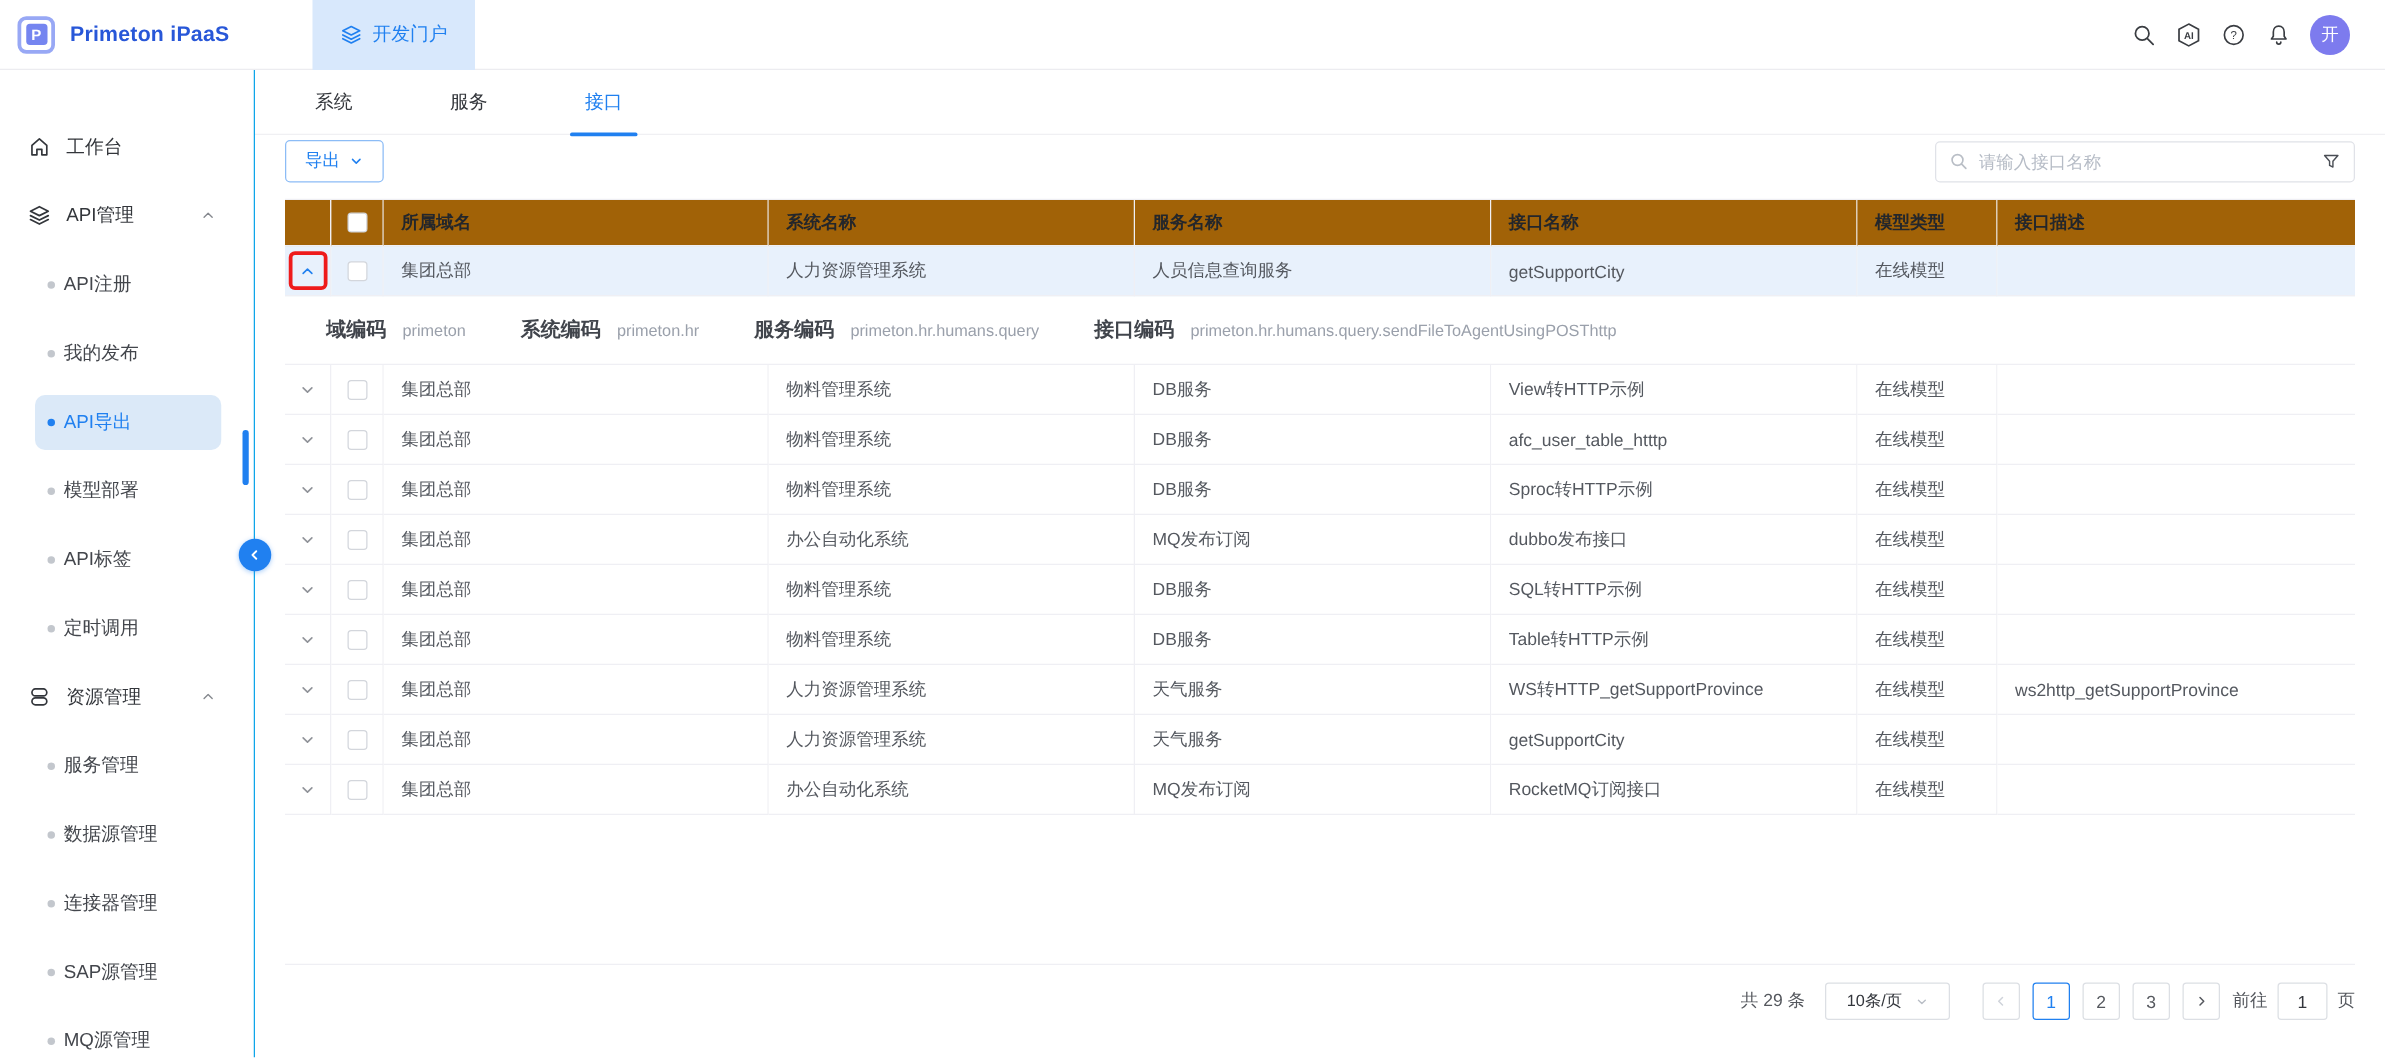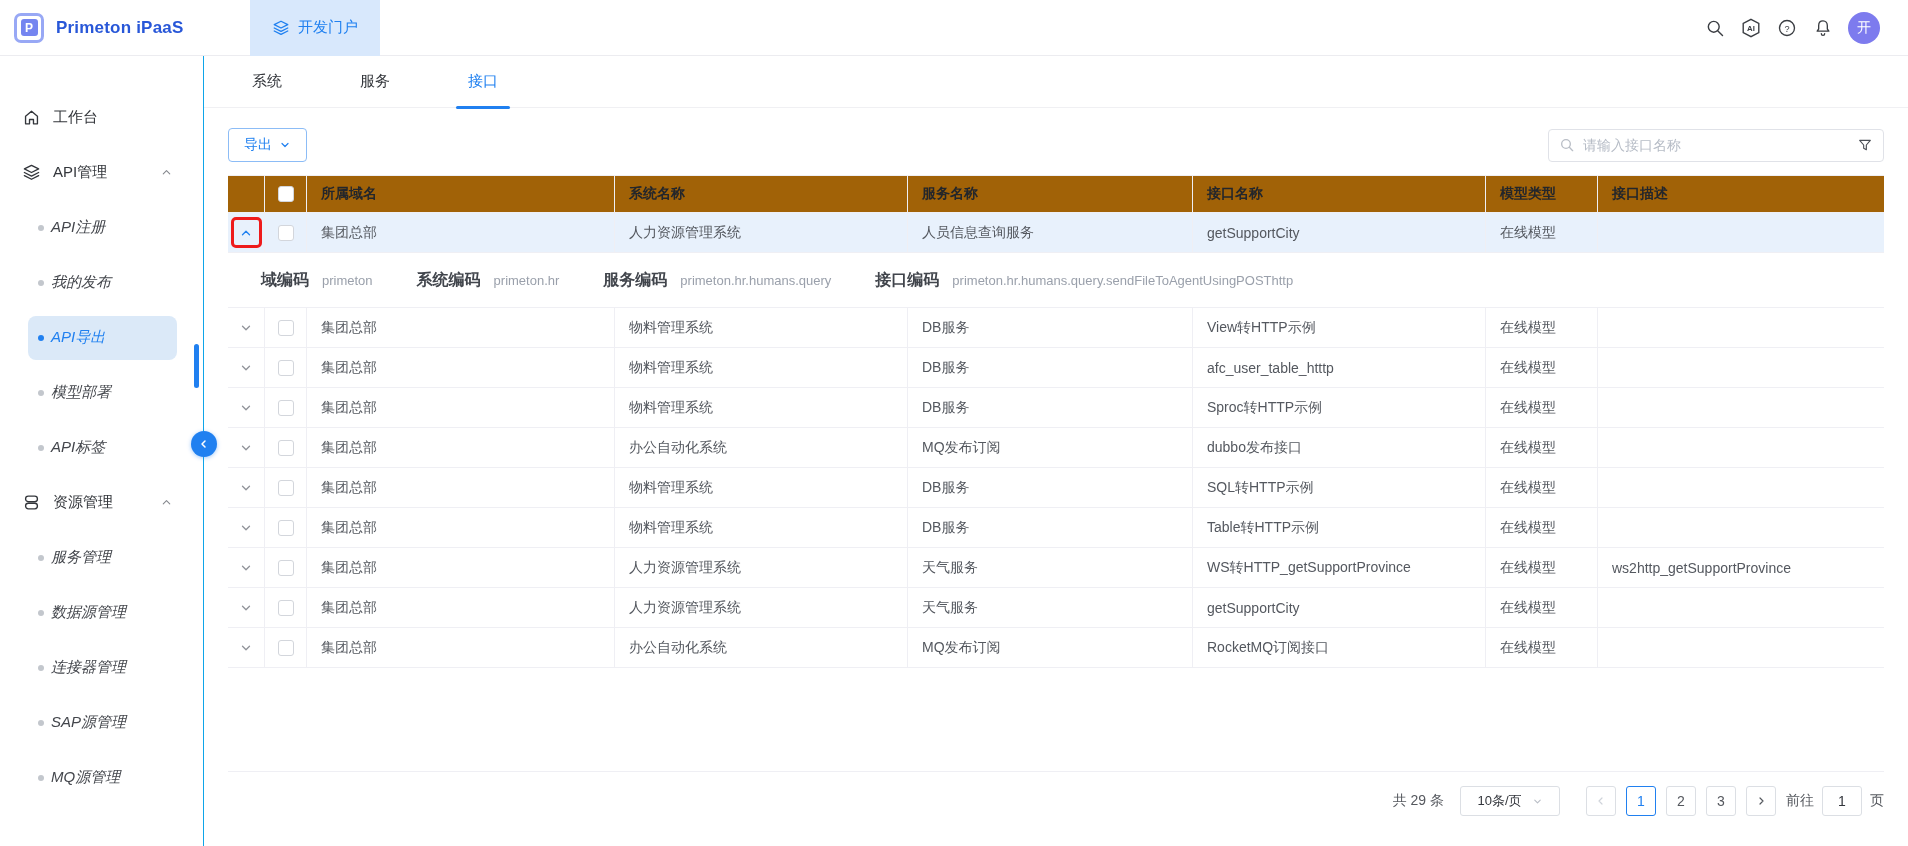--- a/index.html
+++ b/index.html
@@ -18,36 +18,36 @@
   .nav-ico { width:22px; height:22px; display:flex; align-items:center; justify-content:center; cursor:pointer; }
   .avatar { width:32px; height:32px; border-radius:50%; background:#7d7bee; color:#fff; font-size:14px; display:flex; align-items:center; justify-content:center; cursor:pointer; }
 
   
   .layout { flex:1; display:flex; position:relative; min-height:0; }
   .sidebar { width:204px; flex:0 0 auto; border-right:1px solid #0ea5e9; position:relative; padding-top:34px; }
   .side-nav { display:flex; flex-direction:column; }
   .side-item { height:55px; display:flex; align-items:center; font-size:15px; color:#33363b; cursor:pointer; }
   .side-top { padding-left:22px; gap:12px; }
   .side-top .caret { margin-left:auto; margin-right:30px; }
-  .side-sub { height:55px; padding:0 26px 0 28px;font-style:italic; }
+  .side-sub { height:55px; padding:0 26px 0 28px; }
   .side-sub .sub-inner { height:44px; width:100%; border-radius:8px; display:flex; align-items:center; padding-left:10px; gap:7px; color:#43464c; }
   .side-sub.active .sub-inner { background:#dbe9f8; color:#2080f0; }
   .bullet { width:6px; height:6px; border-radius:50%; background:#c3c7cd; flex:0 0 auto; }
   .side-sub.active .bullet { background:#2080f0; }
   .active-bar { position:absolute; right:4px; top:288px; width:5px; height:44px; border-radius:3px; background:#2080f0; }
   .collapse-toggle { position:absolute; left:204px; top:375px; transform:translateX(-50%); width:26px; height:26px; border-radius:50%; background:#2080f0; border:none; color:#fff; display:flex; align-items:center; justify-content:center; cursor:pointer; z-index:5; box-shadow:0 1px 4px rgba(32,128,240,.4); }
 
   
   .main { flex:1; display:flex; flex-direction:column; padding:0 24px; min-width:0; }
   .tabbar { height:52px; display:flex; align-items:center; border-bottom:1px solid #f0f0f3; margin:0 -24px; padding:0 24px; flex:0 0 auto; }
   .tab { position:relative; height:52px; display:flex; align-items:center; font-size:15px; color:#33363b; margin-left:12px; margin-right:42px; padding:0 12px; cursor:pointer; }
   .tab.active { color:#2080f0; }
   .tab.active::after { content:""; position:absolute; left:0; right:0; bottom:-1px; height:3px; border-radius:2px; background:#2080f0; }
 
-  .toolbar { margin-top:20px; display:flex; align-items:center; justify-content:space-between; flex:0 0 auto; }
+  .toolbar { margin-top:4px; display:flex; align-items:center; justify-content:space-between; flex:0 0 auto; }
   .export-btn { height:34px; padding:0 15px; background:#fff; border:1px solid #8cbcf6; border-radius:4px; color:#2080f0; font-size:14px; display:flex; align-items:center; gap:7px; cursor:pointer; }
   .search-box { width:336px; height:33px; border:1px solid #e0e2e8; border-radius:4px; display:flex; align-items:center; padding:0 10px; gap:8px; background:#fff; }
   .search-box input { flex:1; border:none; outline:none; font-size:14px; color:#54585f; font-family:inherit; background:transparent; }
   .search-box input::placeholder { color:#b6bcc6; }
 
   
   .table-wrap { flex:1; margin-top:13px; border-bottom:1px solid #efeff4; min-height:0; }
   .trow { display:grid; grid-template-columns:37px 42px 308px 293px 285px 293px 112px 1fr; }
   .cell { border-right:1px solid #efeff4; border-bottom:1px solid #efeff4; display:flex; align-items:center; padding:0 14px; font-size:14px; color:#54585f; overflow:hidden; white-space:nowrap; }
   .trow .cell:last-child { border-right:none; }
@@ -181,20 +181,26 @@
           <div class="side-item side-sub">
     <div class="sub-inner">
       <span class="bullet"></span>
       <span class="side-label">模型部署</span>
     </div>
   </div>
           <div class="side-item side-sub">
     <div class="sub-inner">
       <span class="bullet"></span>
       <span class="side-label">API标签</span>
+    </div>
+  </div>
+          <div class="side-item side-sub">
+    <div class="sub-inner">
+      <span class="bullet"></span>
+      <span class="side-label">定时调用</span>
     </div>
   </div>
           <div class="side-item side-top">
 
     <span class="g-icon">
       <svg width="19" height="19" viewBox="0 0 24 24" fill="none" stroke="#33363b" stroke-width="1.7">
                 <rect x="4.5" y="4" width="15" height="7" rx="3.5"></rect>
                 <rect x="4.5" y="13" width="15" height="7" rx="3.5"></rect>
               </svg>
     </span>

